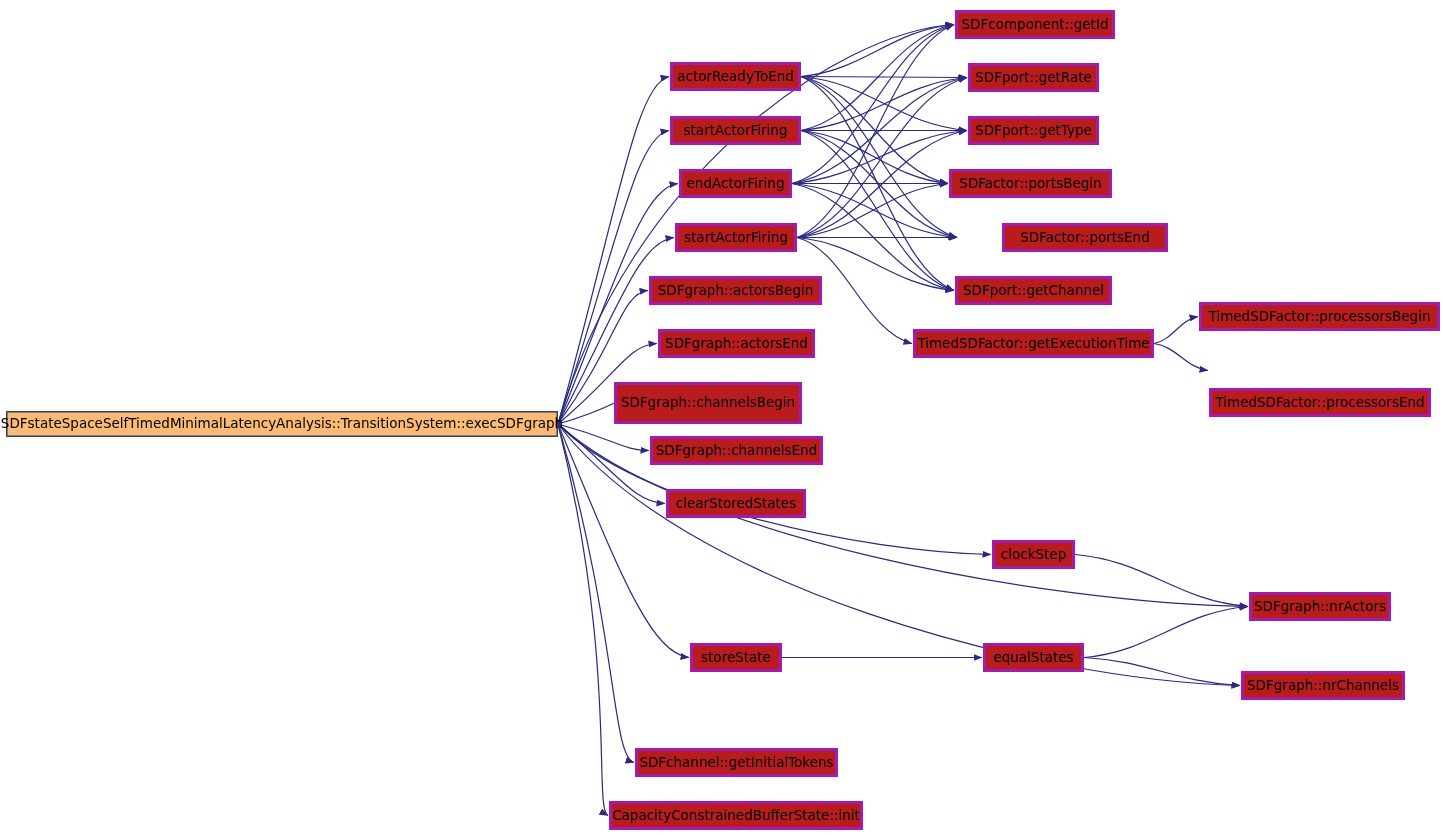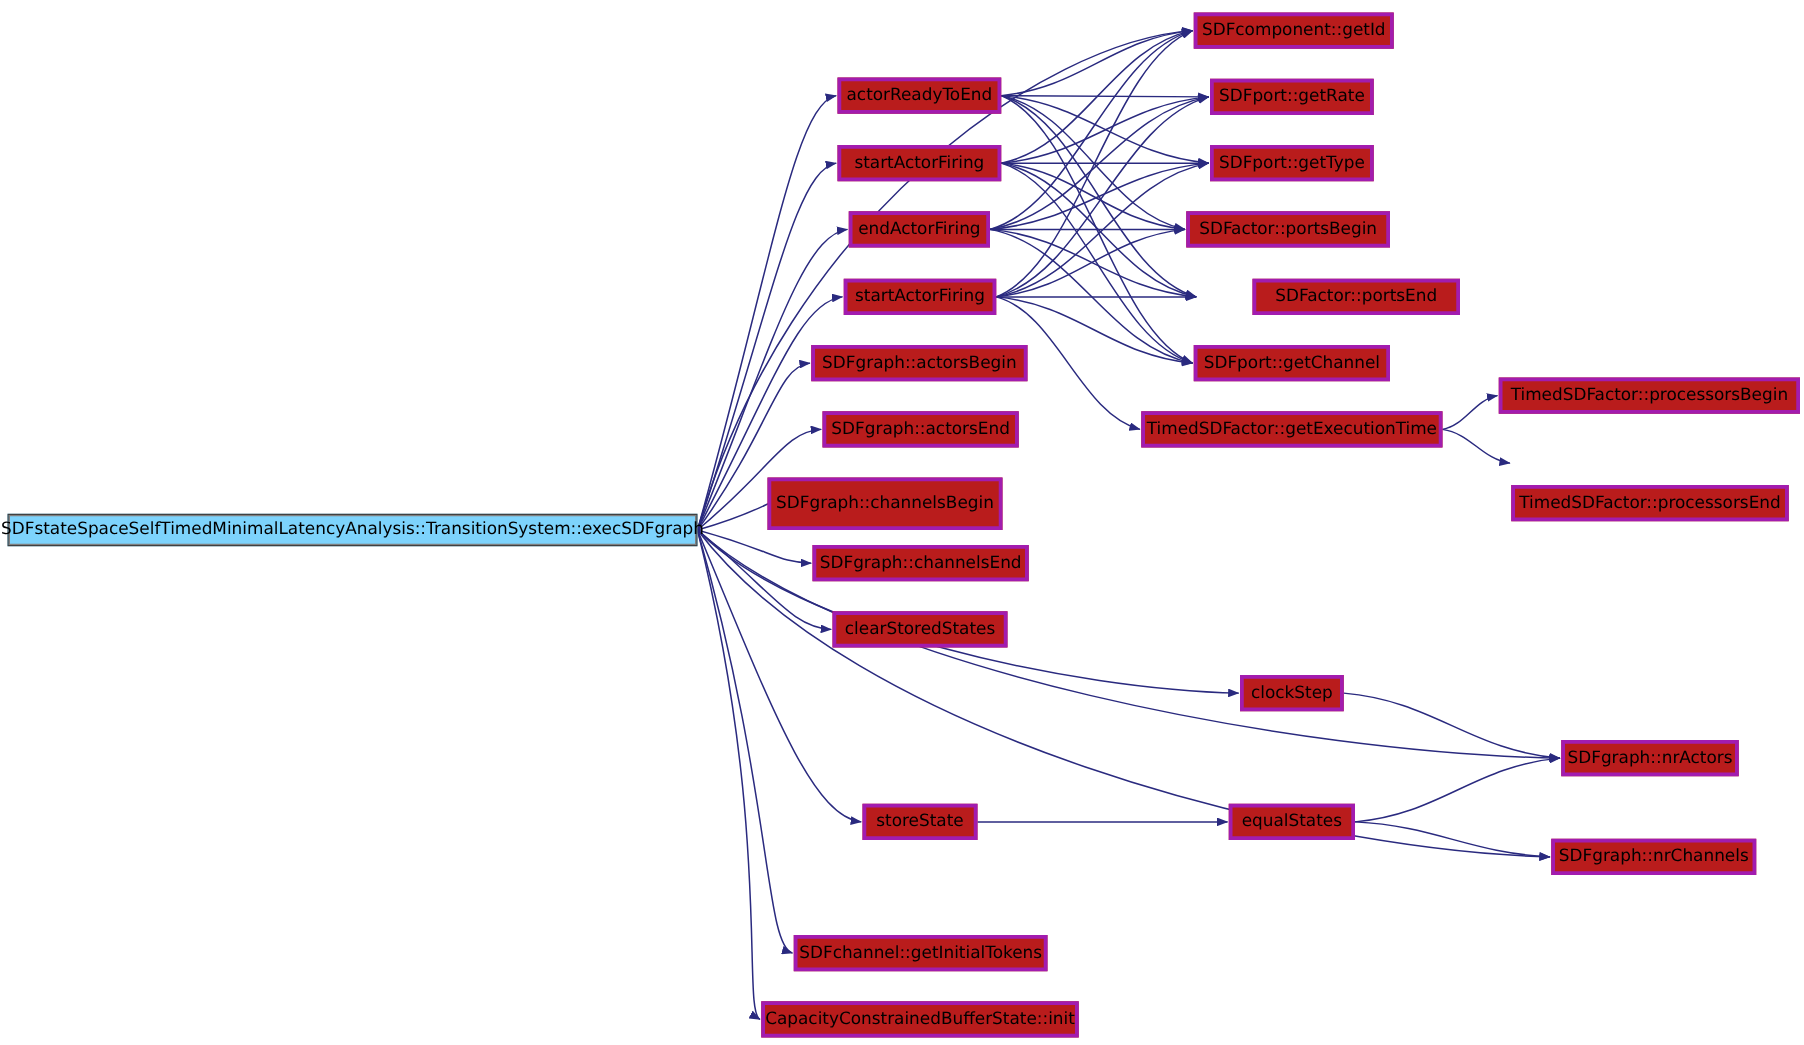--- a/index.html
+++ b/index.html
@@ -32,21 +32,21 @@
     align-items: center;
     justify-content: center;
     font-size: 13.5px;
     color: #000000;
     white-space: nowrap;
     line-height: 1;
     padding: 0 7px;
     z-index: 5;
   }
   .node.root {
-    background: #7dd3fc;
+    background: #fdba74;
     border: 1px solid #404040;
     box-shadow: 0 0 0 1px #7f7f7f inset;
   }
   .node-label {
     display: block;
   }
 </style>
 </head>
 <body>
 

